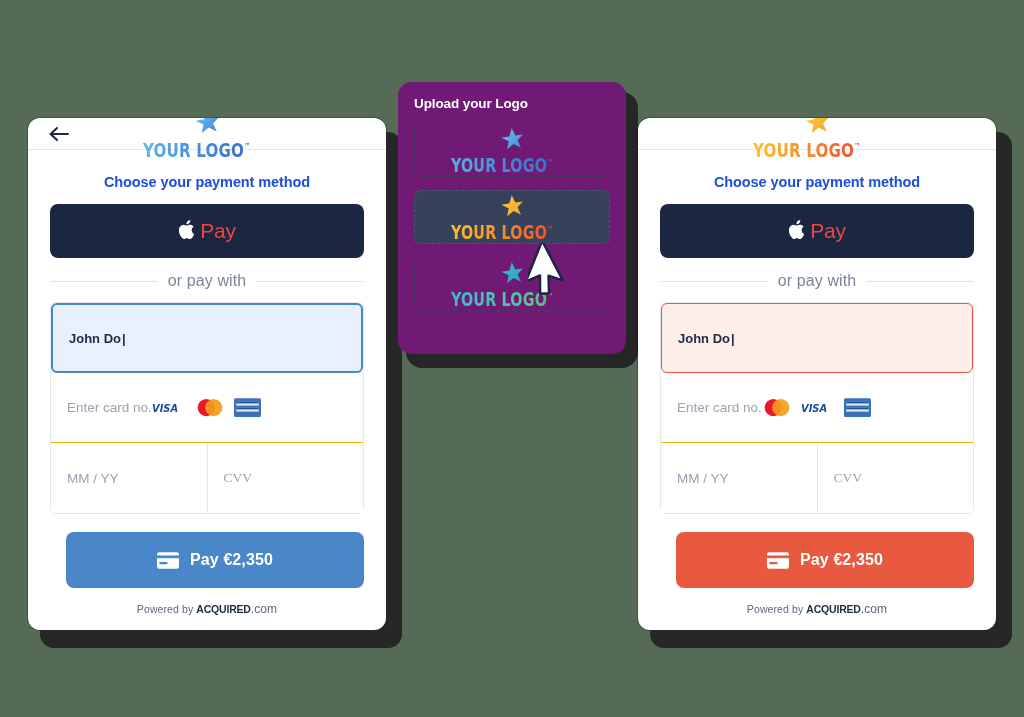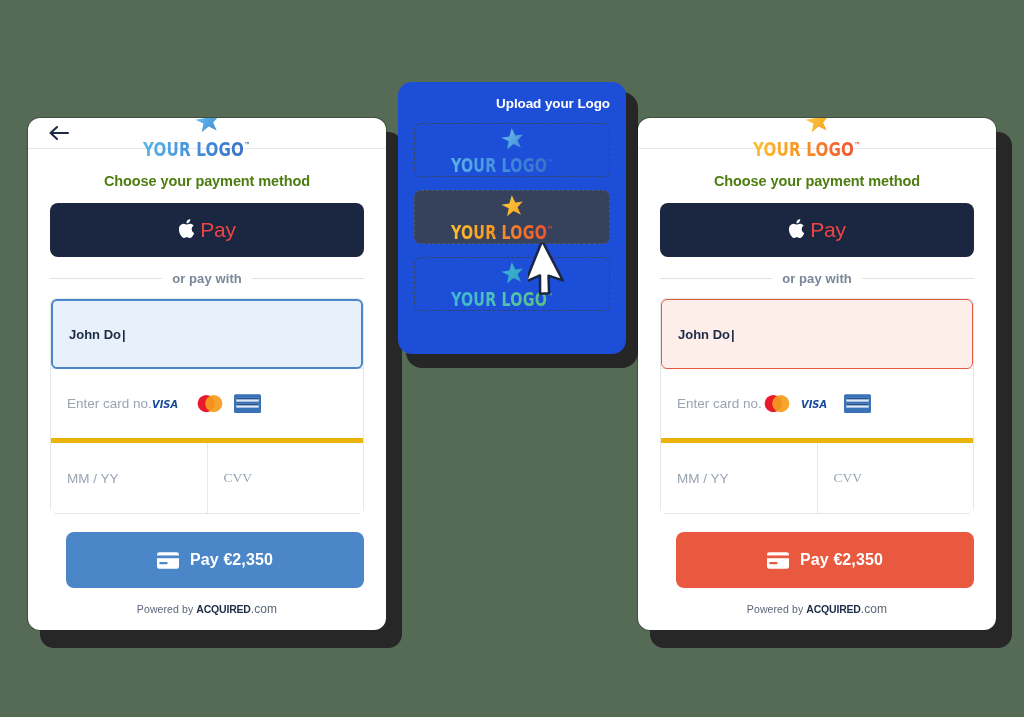--- a/index.html
+++ b/index.html
@@ -90,21 +90,21 @@
     flex: 1;
     padding: 16px 22px 0;
     display: flex;
     flex-direction: column;
     box-sizing: border-box;
   }
   .section-title {
     text-align: center;
     font-size: 14.5px;
     font-weight: 700;
-    color: #4d7c0f;
+    color: #1d4ed8;
     margin: 8px 0 14px;
     letter-spacing: -.1px;
   }
 
   .applepay-btn {
     background: #1b2741;
     border-radius: 8px;
     height: 54px;
     display: flex;
     align-items: center;
@@ -124,24 +124,23 @@
     gap: 10px;
     margin: 14px 0 12px;
   }
   .divider:before, .divider:after {
     content: "";
     flex: 1;
     height: 1px;
     background: #e0e3e8;
   }
   .divider span {
-    font-size: 13px;
+    font-size: 16px;
     color: #7a8699;
     letter-spacing: .1px;
-    font-weight: bold;
   }
 
   
   .form {
     border: 1px solid #e4e7ec;
     border-radius: 6px;
     overflow: visible;
     position: relative;
   }
   .field {
@@ -165,21 +164,21 @@
   .card-theme-blue .name-field { border: 2px solid #4a86c8; background: #e8f1fb; }
   .card-theme-orange .name-field { border: 1.5px solid #e95940; background: #fdeeea; }
 
   .field.card-no {
     border-top: 1px solid #e4e7ec;
     justify-content: flex-start;
     margin-top: -1px;
   }
   .brand-row { display: flex; align-items: center; gap: 9px; }
 
-  .split-row { display: flex; border-top: 5px solid #eab308; }
+  .split-row { display: flex; border-top: 1px solid #eab308; }
   .split-row .field { flex: 1; }
   .split-row .field + .field { border-left: 1px solid #e4e7ec; font-family: Liberation Serif, serif; }
 
   
   .pay-btn {
     margin-top: 18px;
     height: 56px;
     border: none;
     border-radius: 8px;
     display: flex;
@@ -202,26 +201,25 @@
     color: #5b6679;
     padding: 14px 0 14px;
     letter-spacing: .1px;
   }
   .powered b { color: #1d2b45; font-weight: 700; letter-spacing: -.2px; margin-top: 12px; }
   .powered .dotcom { font-size: 12px; font-weight: 400; }
 
   
   .upload-panel {
     position: absolute;
-    background: #1d4ed8;
+    background: #701a75;
     border-radius: 14px;
     box-shadow: 10px 12px 0 2px #262626;
     padding: 14px 16px 18px;
     box-sizing: border-box;
-    text-align: right;
   }
   .upload-title {
     color: #ffffff;
     font-size: 13.5px;
     font-weight: 700;
     margin-bottom: 12px;
     letter-spacing: -.1px;
   }
   .logo-option {
     height: 54px;

